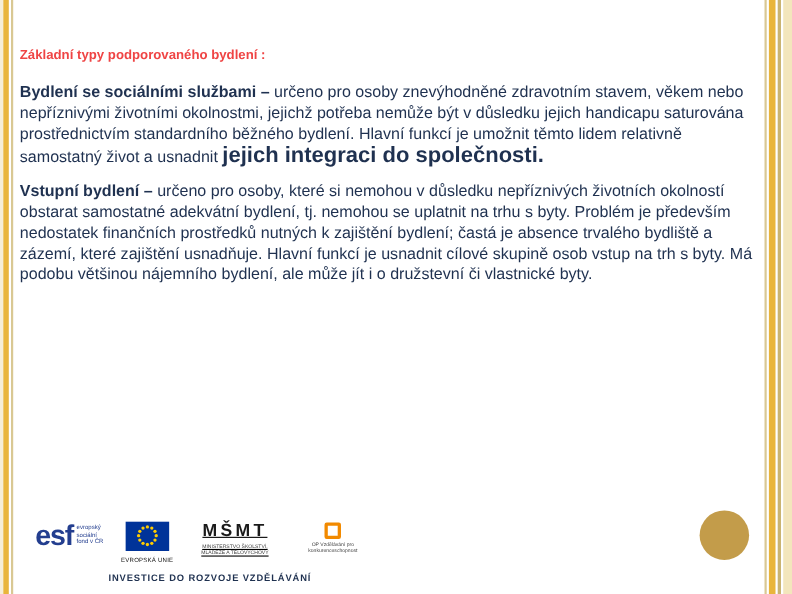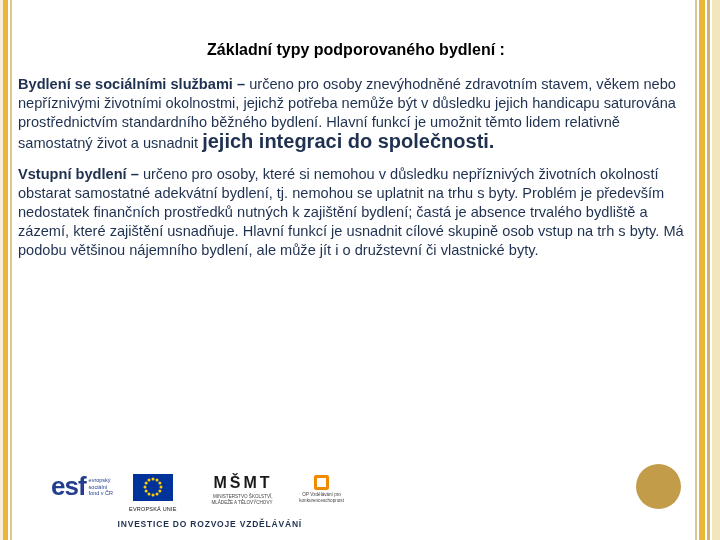--- a/index.html
+++ b/index.html
@@ -18,34 +18,34 @@
   .stripe-l-tan   { left: 10px; width: 2px; background: #D9C893; }
   .stripe-r-tan1  { left: 695px; width: 2px; background: #D9C893; }
   .stripe-r-gold  { left: 699px; width: 6px; background: #E9B53B; }
   .stripe-r-tan2  { left: 707px; width: 3px; background: #C9B472; }
   .stripe-r-cream { left: 712px; width: 8px; background: #F3E6BC; }
 
   .content {
     position: absolute; left: 18px; width: 676px; top: 40px;
     color: #1F3150; font-size: 14.6px; line-height: 19px;
   }
-  .title { margin: 0 0 15px 0; font-size: 16px; line-height: 20px; font-weight: bold; color: #000000; text-align: center; }
+  .title { margin: 0 0 15px 0; font-size: 12px; line-height: 20px; font-weight: bold; color: #ef4444; }
   .para { margin: 0 0 12px 0; }
   .lead { font-weight: bold; }
   .tail { font-weight: bold; font-size: 20px; }
 
-  .footer { position: absolute; left: 51px; top: 474px; }
+  .footer { position: absolute; left: 32px; top: 474px; }
   .logos-row { display: flex; align-items: flex-start; gap: 16px; }
   .esf { display: flex; align-items: flex-start; }
   .esf-text { font-size: 26px; font-weight: bold; color: #233E8F; line-height: 24px; letter-spacing: -1px; }
   .esf-caption { font-size: 5.5px; line-height: 6.5px; color: #233E8F; margin-left: 3px; margin-top: 3px; }
   .esf-caption span { display: block; }
   .eu { text-align: center; }
   .eu-caption { font-size: 5.5px; color: #111111; margin-top: 1px; letter-spacing: 0.2px; }
-  .msmt { text-align: right; width: 80px; }
+  .msmt { text-align: center; width: 80px; text-decoration: underline; }
   .msmt-text { font-size: 16px; font-weight: bold; color: #1a1a1a; letter-spacing: 3px; line-height: 18px; }
   .msmt-caption { font-size: 4.6px; color: #444444; margin-top: 2px; line-height: 5.5px; }
   .opvk { text-align: center; width: 66px; }
   .opvk-square { width: 15px; height: 15px; border: 3px solid #F28A00; margin: 1px auto 0; border-radius: 2px; }
   .opvk-caption { font-size: 4.6px; color: #444444; margin-top: 2px; line-height: 5.5px; }
   .investice { margin: 7px 0 0 14px; font-size: 8.5px; font-weight: bold; letter-spacing: 0.8px; color: #1F3150; text-align: center; }
 
   .circle {
     position: absolute; left: 636px; top: 464px;
     width: 45px; height: 45px; border-radius: 50%;

